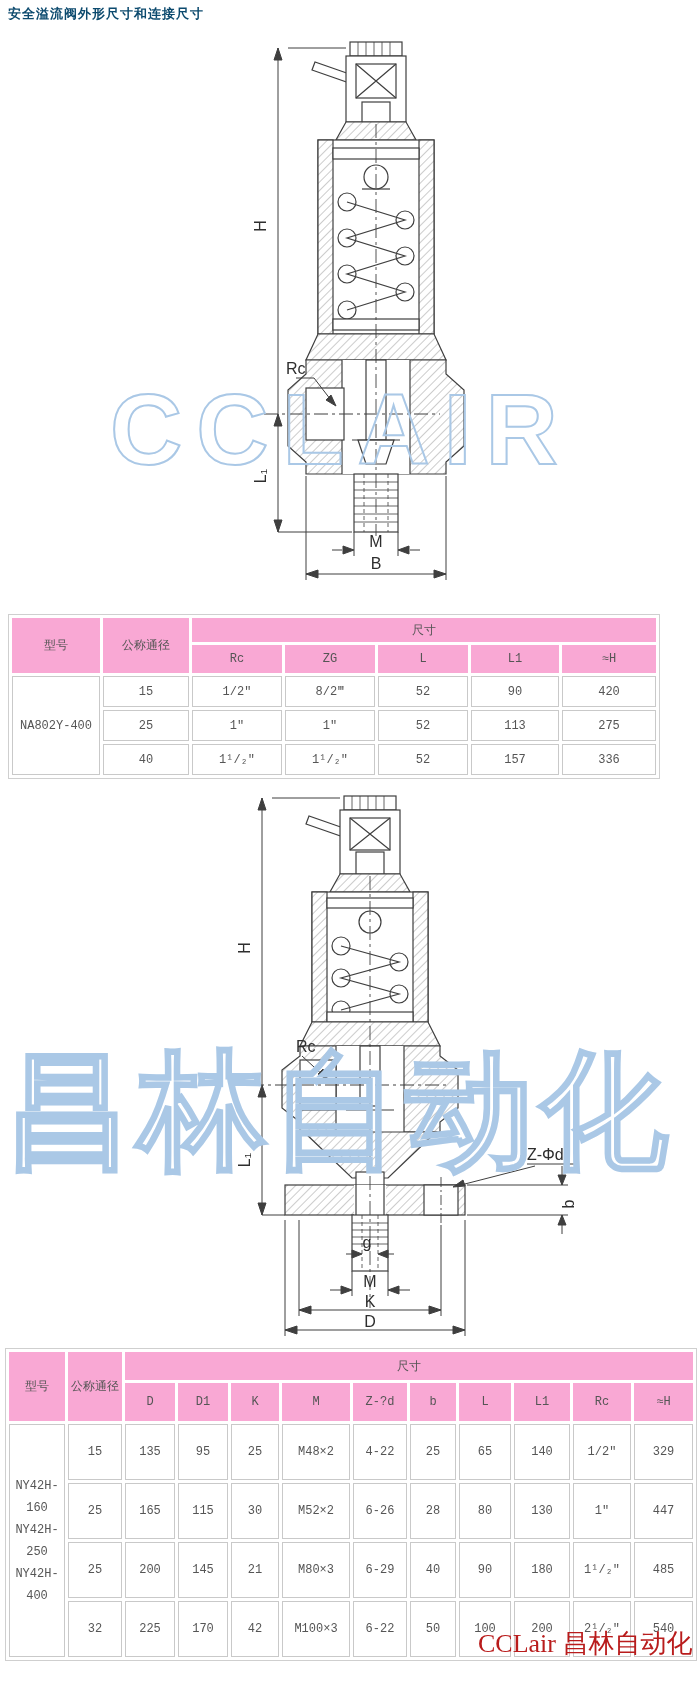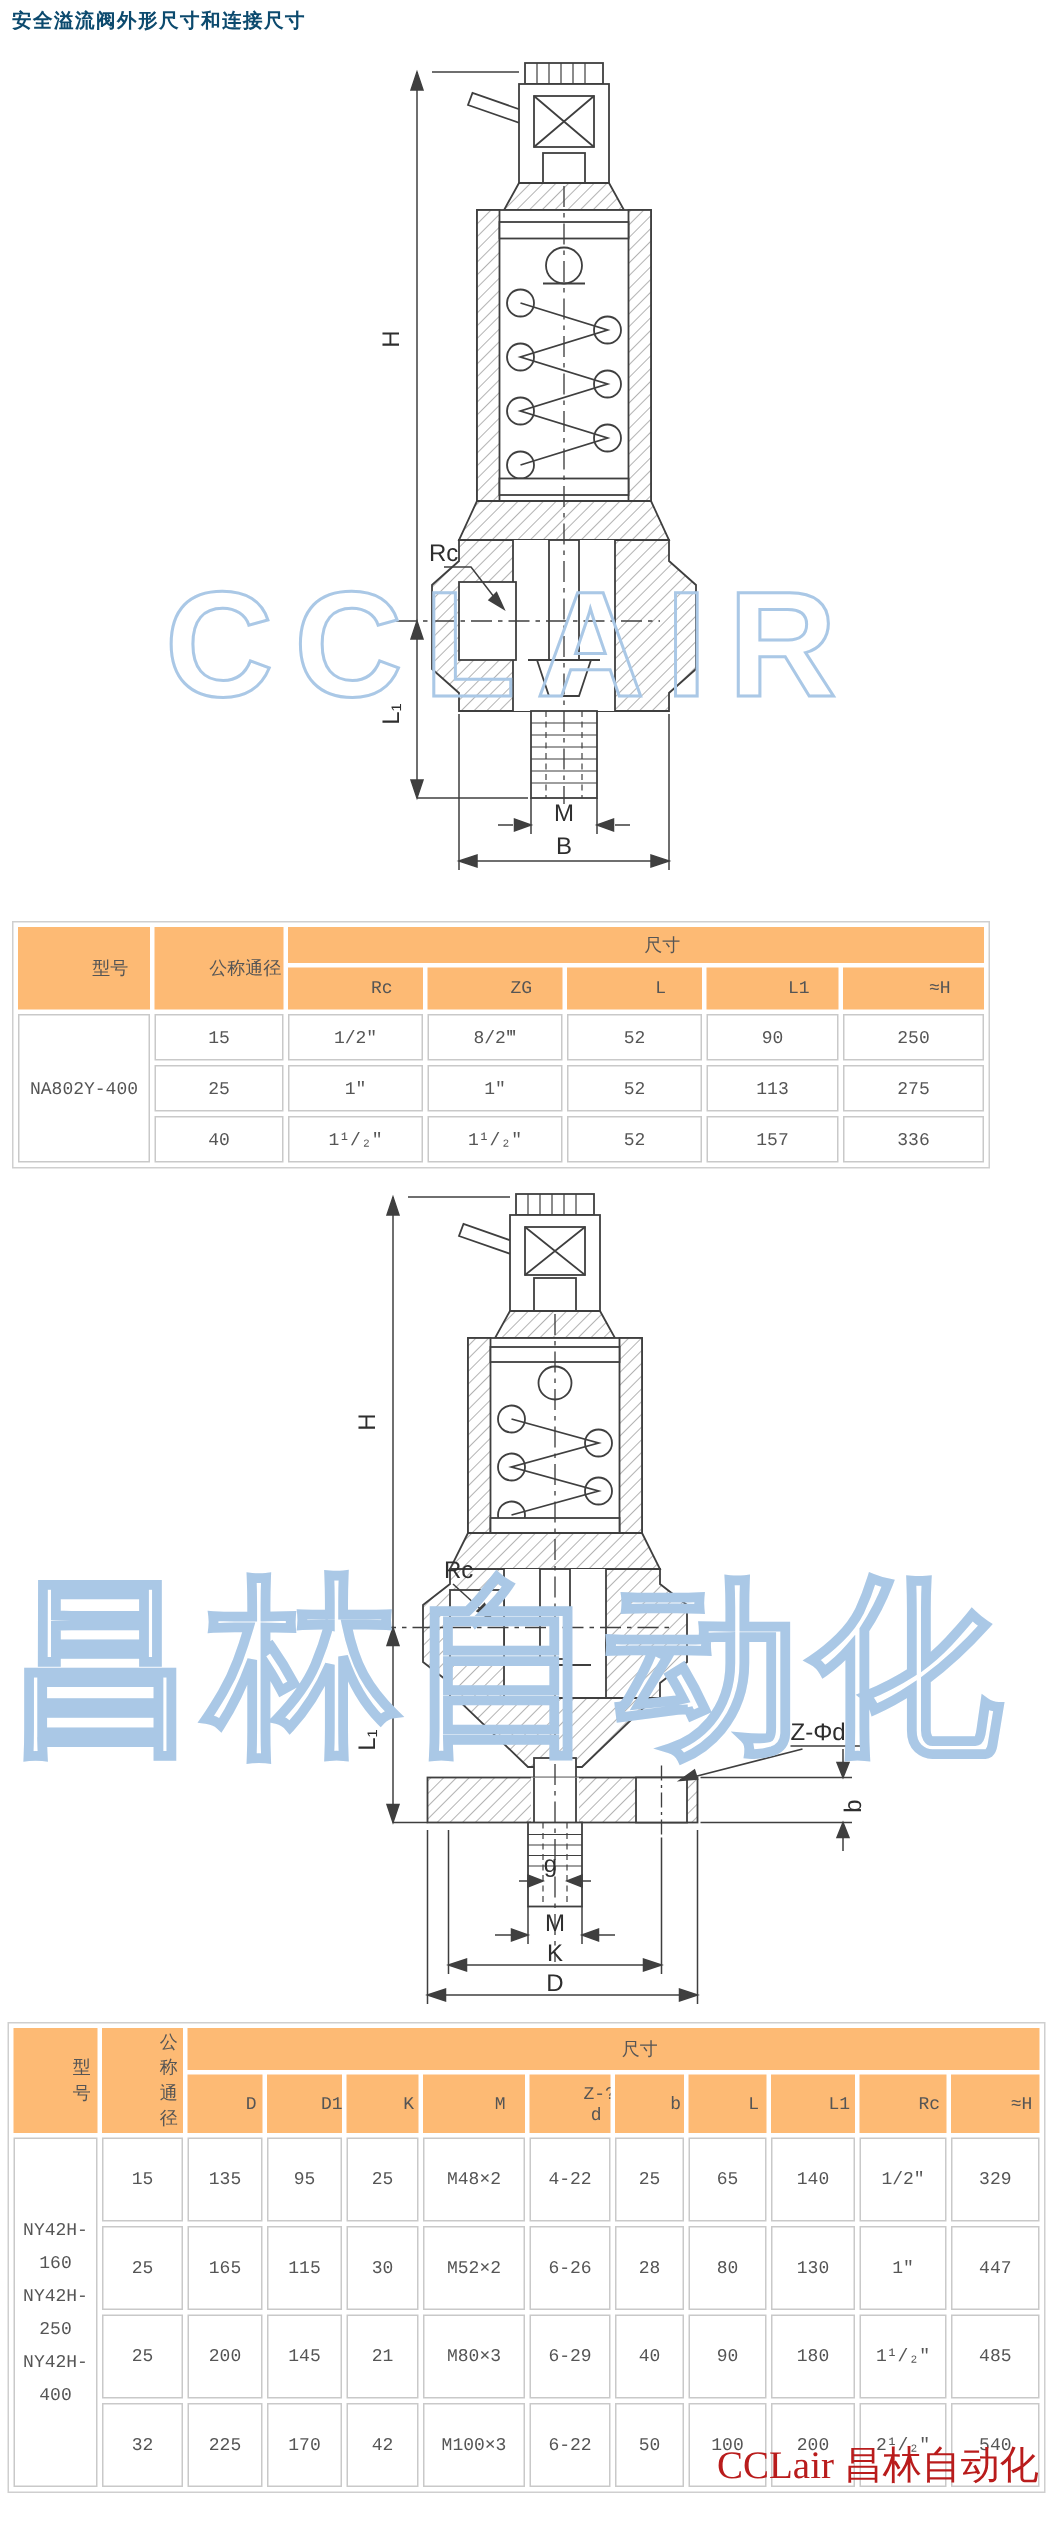--- a/index.html
+++ b/index.html
@@ -15,21 +15,21 @@
   }
   
   table.dim-table{
     border-collapse:separate;border-spacing:3px;background:#fff;
     border:1px solid #cfcfcf;table-layout:fixed;
   }
   table.dim-table td{
     text-align:center;vertical-align:middle;font-size:12px;color:#555;
     overflow:hidden;
   }
-  td.hd{background:#fdba74;color:#ffeee4;border:none;padding-left:36px;}
+  td.hd{background:#f9a8d4;color:#ffeee4;border:none;}
   td.cell{background:#fff;border:1px solid #c9c9c9;}
   .t1{left:8px;top:614px;width:650px;}
   .t1 .h1{height:22px;}
   .t1 .h2{height:26px;}
   .t1 tr.data td{height:27px;}
   .t2{left:5px;top:1348px;width:690px;}
   .t2 .h1{height:26px;}
   .t2 .h2{height:36px;}
   .t2 tr.data td{height:52px;}
   td.model{word-break:break-word;line-height:22px;}
@@ -163,21 +163,21 @@
     <td class="hd h2">L1</td>
     <td class="hd h2">≈H</td>
   </tr>
   <tr class="data">
     <td class="cell model" rowspan="3">NA802Y-400</td>
     <td class="cell">15</td>
     <td class="cell">1/2″</td>
     <td class="cell">8/2‴</td>
     <td class="cell">52</td>
     <td class="cell">90</td>
-    <td class="cell">250</td>
+    <td class="cell">420</td>
   </tr>
   <tr class="data">
     <td class="cell">25</td>
     <td class="cell">1″</td>
     <td class="cell">1″</td>
     <td class="cell">52</td>
     <td class="cell">113</td>
     <td class="cell">275</td>
   </tr>
   <tr class="data">

